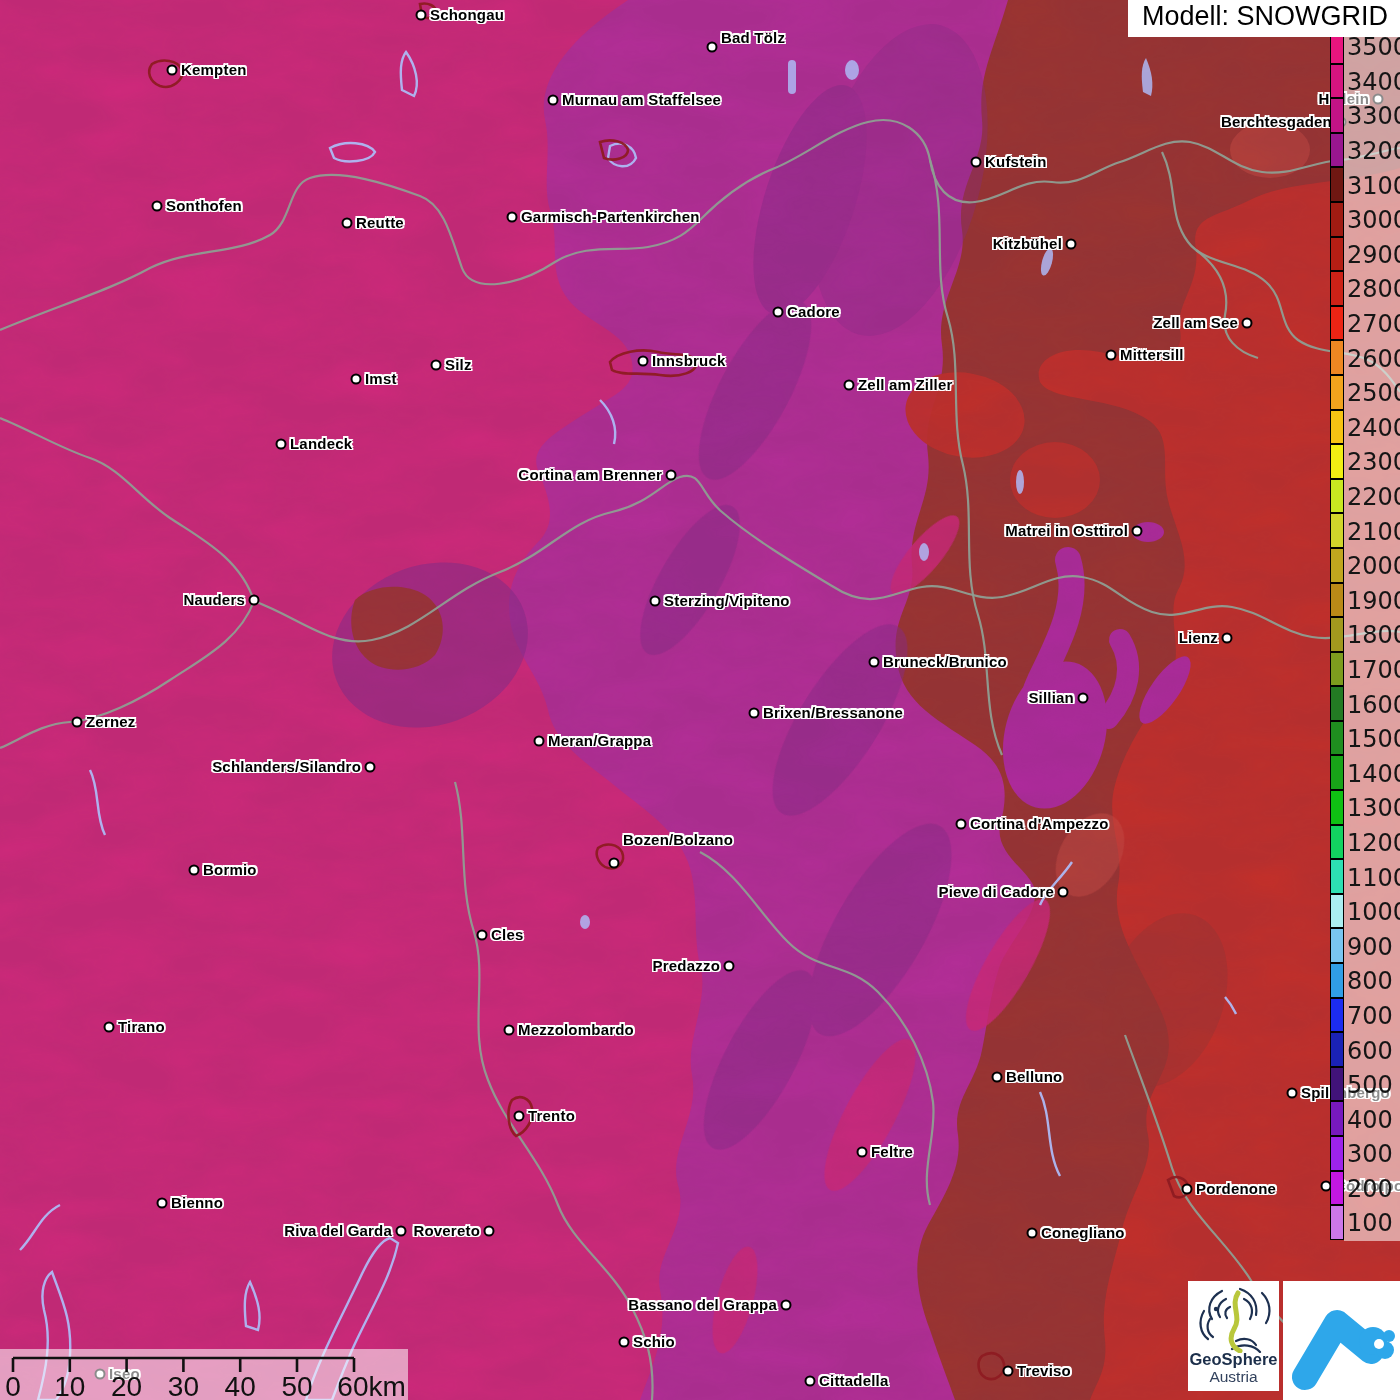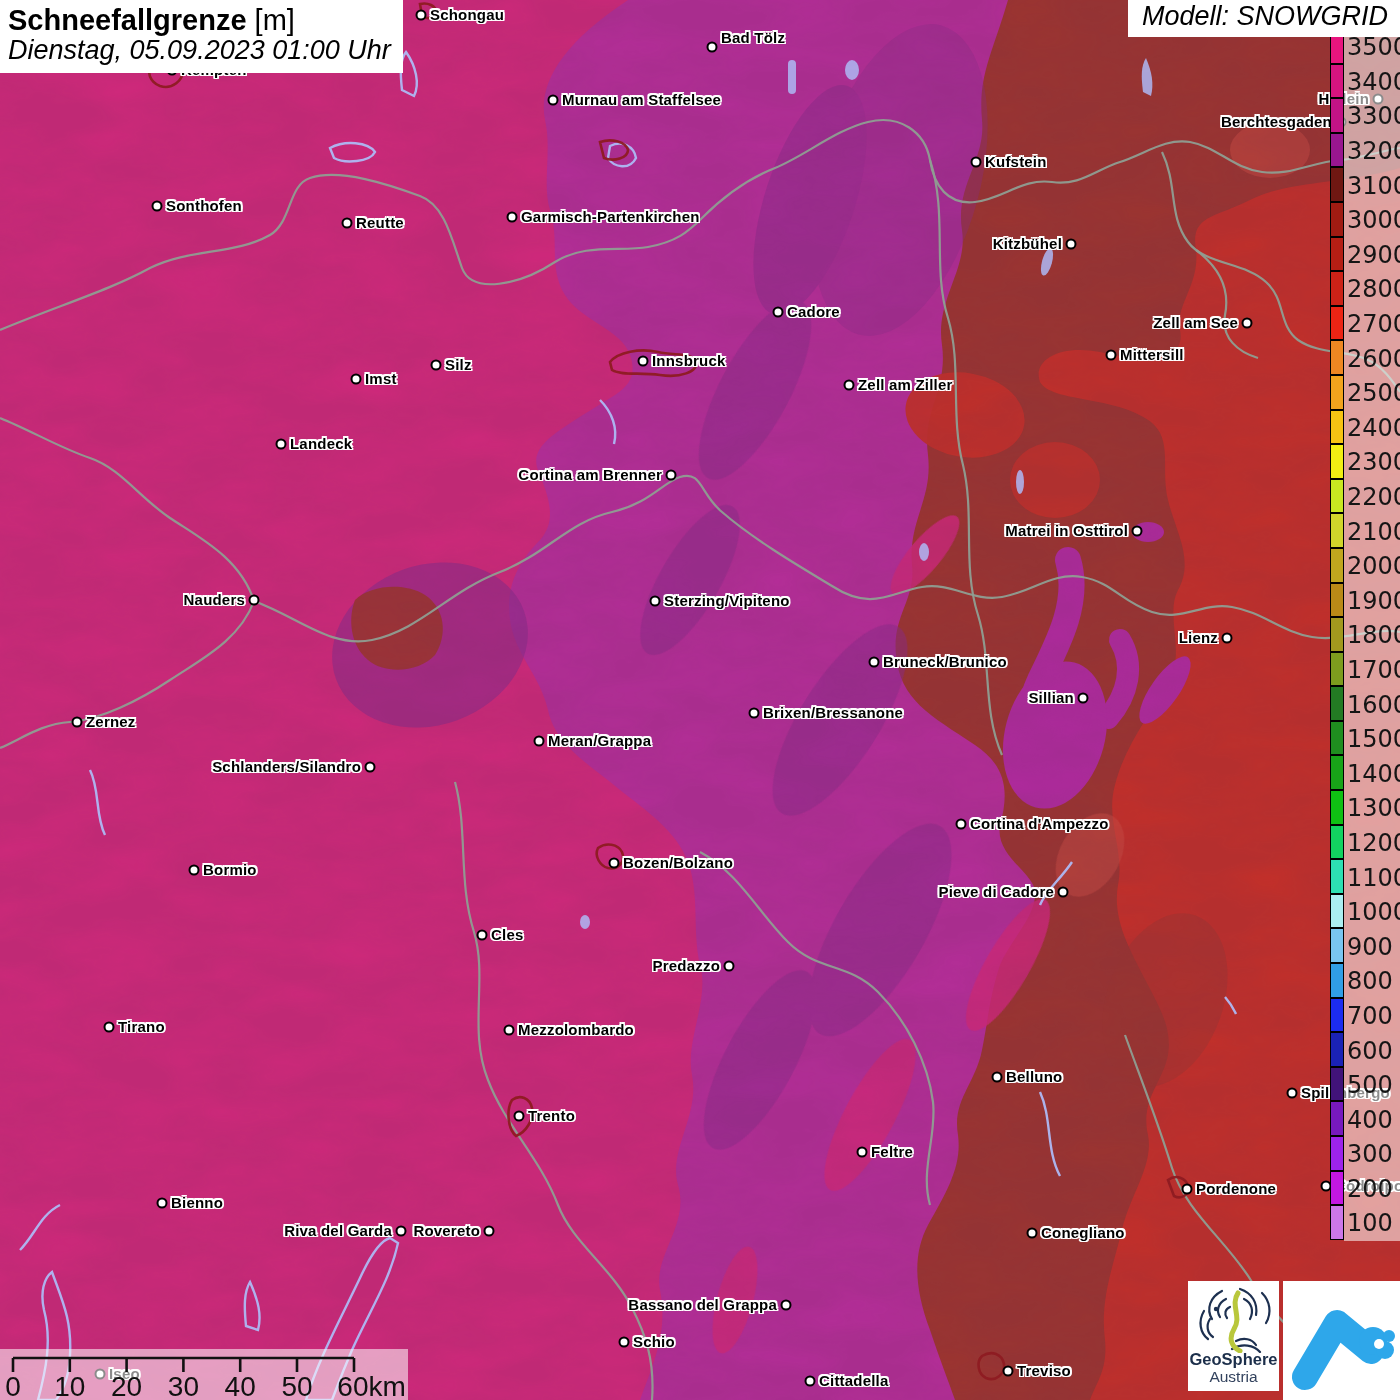--- a/index.html
+++ b/index.html
@@ -14,21 +14,21 @@
        color:#000;white-space:nowrap;letter-spacing:.2px;
        text-shadow:-1.6px -1.6px 0 #fff,1.6px -1.6px 0 #fff,-1.6px 1.6px 0 #fff,1.6px 1.6px 0 #fff,
                    -1.6px 0 0 #fff,1.6px 0 0 #fff,0 -1.6px 0 #fff,0 1.6px 0 #fff;}
 
   
   .titlebox{position:absolute;left:0;top:0;background:#fff;padding:5px 12px 7px 8px;z-index:6;color:#000;}
   .titlebox .l1{font-size:29px;line-height:1.05;}
   .titlebox .l1 b{font-weight:bold;}
   .titlebox .l2{font-size:27px;font-style:italic;line-height:1.15;}
   .modelbox{position:absolute;right:0;top:0;background:#fff;padding:1px 12px 5px 14px;z-index:6;
-            font-size:27px;font-style:italic;color:#000;}
+            font-size:27px;color:#000;}
 
   
   .legend{position:absolute;left:1330px;top:30px;z-index:5;}
   .lgrow{display:flex;height:34.6px;}
   .lgsw{width:14px;height:100%;border:1px solid #000;margin-top:-1px;box-sizing:border-box;}
   .lglb{width:56px;background:rgba(255,255,255,0.55);color:#151515;font-size:24px;
         font-family:"DejaVu Sans",sans-serif;display:flex;align-items:center;padding-left:3px;
         box-sizing:border-box;}
 
   
@@ -259,21 +259,21 @@
       <div class="clb" style="left:763px;top:713px">Brixen/Bressanone</div>
       <div class="cdot" style="left:77px;top:722px"></div>
       <div class="clb" style="left:86px;top:722px">Zernez</div>
       <div class="cdot" style="left:539px;top:741px"></div>
       <div class="clb" style="left:548px;top:741px">Meran/Grappa</div>
       <div class="cdot" style="left:370px;top:767px"></div>
       <div class="clb" style="right:1039px;top:767px">Schlanders/Silandro</div>
       <div class="cdot" style="left:961px;top:824px"></div>
       <div class="clb" style="left:970px;top:824px">Cortina d'Ampezzo</div>
       <div class="cdot" style="left:614px;top:863px"></div>
-      <div class="clb" style="left:623px;top:863px">Bozen/Bolzano</div>
+      <div class="clb" style="left:623px;top:840px">Bozen/Bolzano</div>
       <div class="cdot" style="left:194px;top:870px"></div>
       <div class="clb" style="left:203px;top:870px">Bormio</div>
       <div class="cdot" style="left:1063px;top:892px"></div>
       <div class="clb" style="right:346px;top:892px">Pieve di Cadore</div>
       <div class="cdot" style="left:482px;top:935px"></div>
       <div class="clb" style="left:491px;top:935px">Cles</div>
       <div class="cdot" style="left:729px;top:966px"></div>
       <div class="clb" style="right:680px;top:966px">Predazzo</div>
       <div class="cdot" style="left:109px;top:1027px"></div>
       <div class="clb" style="left:118px;top:1027px">Tirano</div>
@@ -449,27 +449,20 @@
           <div class="lgsw" style="background:#c317e2"></div>
           <div class="lglb">200</div>
         </div>
         <div class="lgrow">
           <div class="lgsw" style="background:#cc77e9"></div>
           <div class="lglb">100</div>
         </div>
       </div>
   </div>
 
-  <div class="titlebox">
-    <div class="l1">
-      <b>Schneefallgrenze</b>
-      <span>[m]</span>
-    </div>
-    <div class="l2">Dienstag, 05.09.2023 01:00 Uhr</div>
-  </div>
 
   <div class="modelbox">Modell: SNOWGRID</div>
 
   <div class="scalebar">
     <svg width="408" height="51" viewBox="0 0 408 51" style="position:absolute;left:0;top:0;">
       <g stroke="#111" stroke-width="2.6" fill="none">
         <line x1="13" y1="9" x2="354" y2="9"></line>
         <line x1="13" y1="9" x2="13" y2="23"></line>
         <line x1="69.8" y1="9" x2="69.8" y2="23"></line>
         <line x1="126.6" y1="9" x2="126.6" y2="23"></line>

